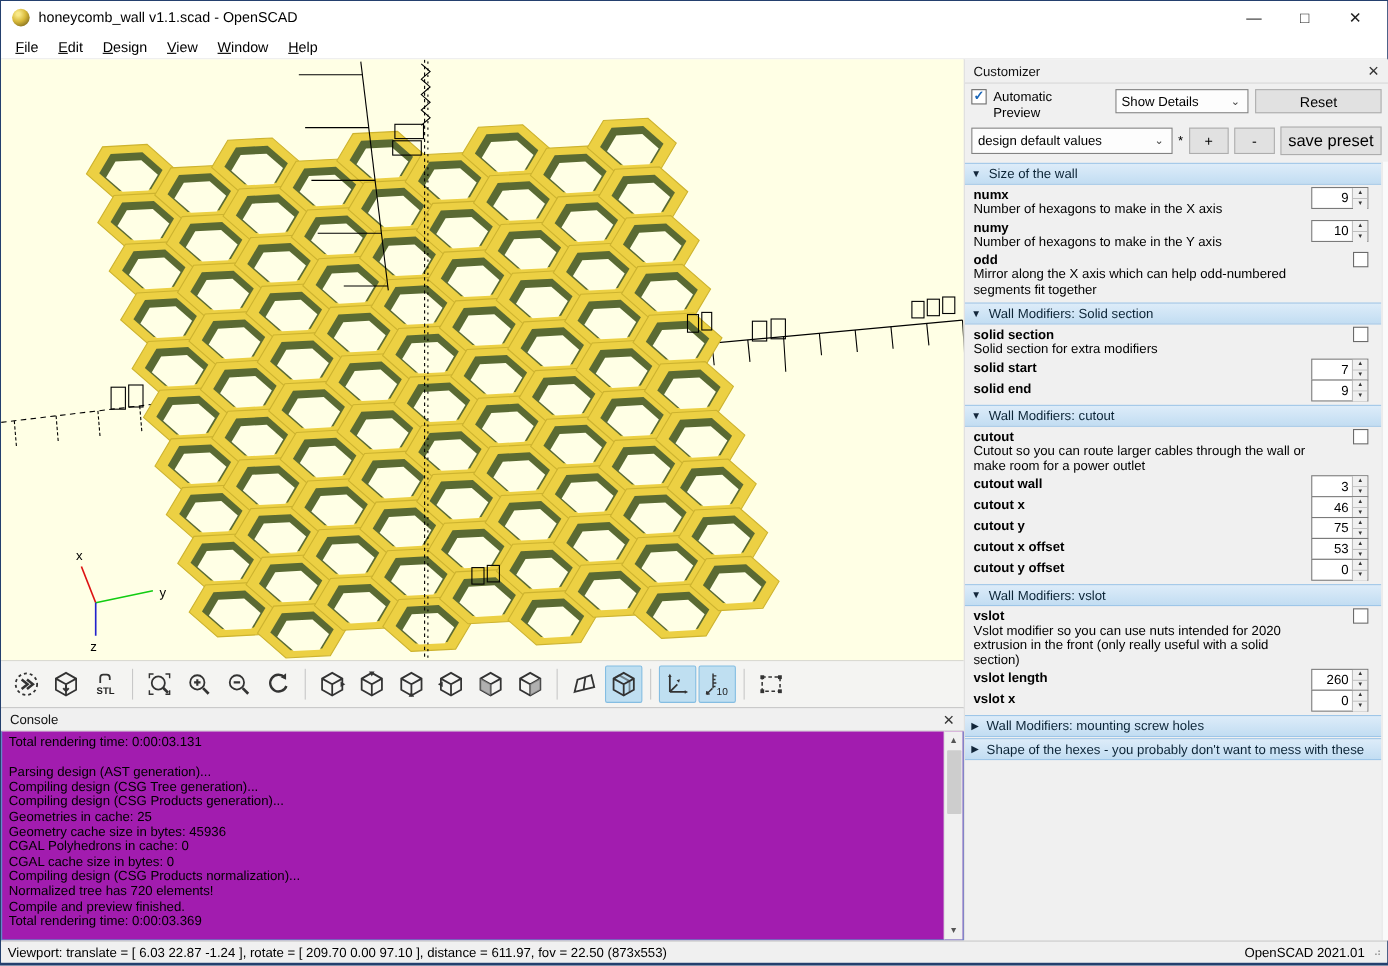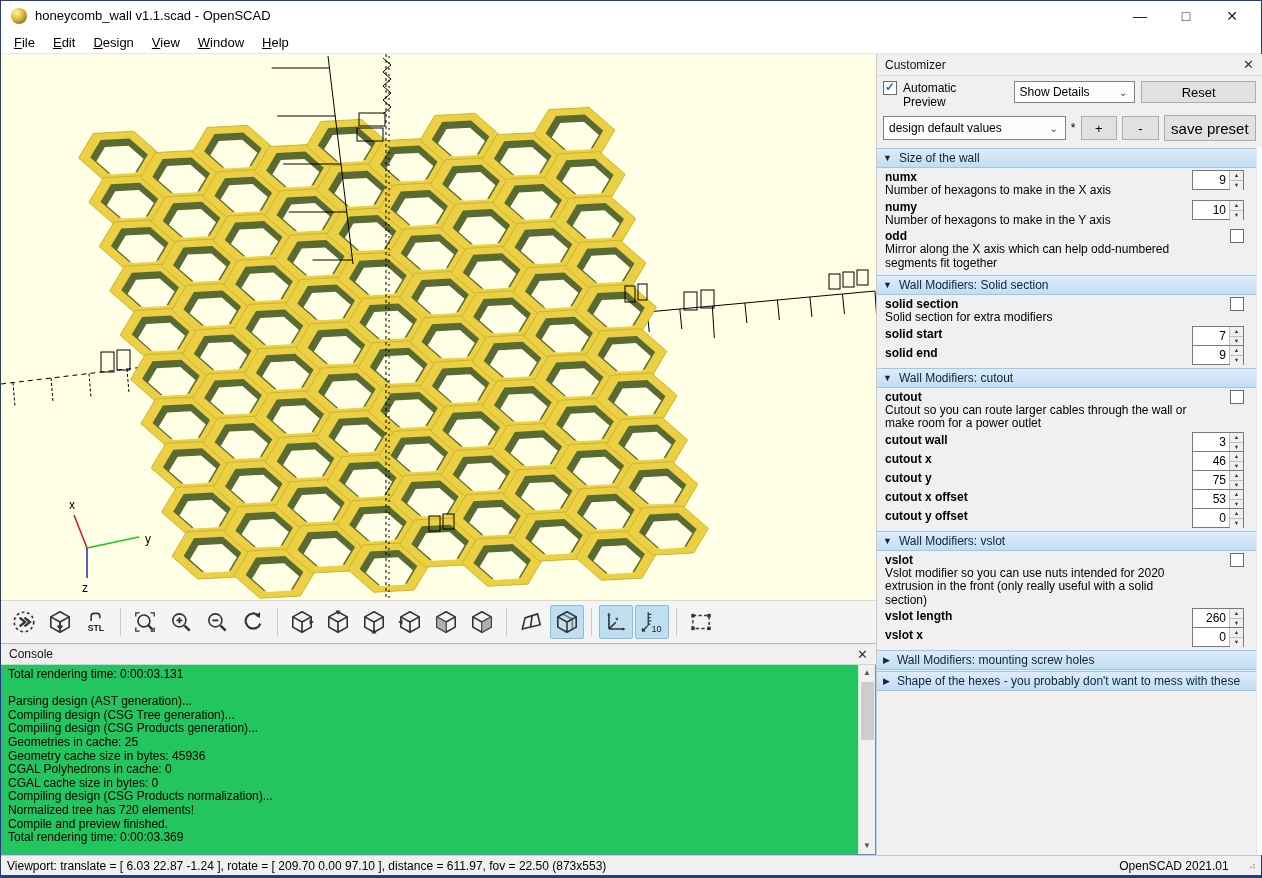--- a/index.html
+++ b/index.html
@@ -30,21 +30,21 @@
   .tb-group { display:flex; align-items:center; gap:2px; }
   .tb-sep { width:1px; height:28px; background:#c8c8c8; margin:0 5px; }
   .tb-btn { width:34px; height:34px; display:flex; align-items:center; justify-content:center; border:1px solid transparent; border-radius:2px; }
   .tb-btn.active { background:#bfdff1; border-color:#84bde2; }
   .tb-btn svg { stroke:#333; fill:none; stroke-width:1.5; }
 
   
   .console { height:212px; flex:none; display:flex; flex-direction:column; border-top:1px solid #b5b5b5; }
   .console-header { height:21px; background:#f0f0f0; border-bottom:1px solid #d0d0d0; display:flex; align-items:center; padding:0 8px; font-size:12px; color:#111; flex:none; }
   .console-close { margin-left:auto; font-size:13px; color:#333; }
-  .console-body { flex:1; display:flex; min-height:0; border:1px solid #5c93c9; border-top:none; background:#22c55e;gap:48px; }
+  .console-body { flex:1; display:flex; min-height:0; border:1px solid #5c93c9; border-top:none; background:#a21caf;gap:48px; }
   .console-lines { flex:1; padding:3px 6px; font-size:12px; line-height:13.6px; color:#000; overflow:hidden; white-space:pre; }
   .scrollbar { width:17px; background:#f0f0f0; border-left:1px solid #e0e0e0; display:flex; flex-direction:column; align-items:center; flex:none; }
   .sb-arrow { height:16px; width:100%; text-align:center; font-size:8px; color:#555; line-height:16px; }
   .sb-thumb { width:13px; height:58px; background:#cdcdcd; border-radius:1px; margin:1px auto; }
   .sb-track { flex:1; }
 
   
   .customizer { width:385px; flex:none; background:#f0f0f0; display:flex; flex-direction:column; overflow:hidden; }
   .cz-header { height:22px; background:#f0f0f0; border-bottom:1px solid #d8d8d8; display:flex; align-items:center; padding:0 8px; font-size:12px; color:#111; flex:none; }
   .cz-close { margin-left:auto; font-size:13px; color:#333; }
@@ -70,21 +70,21 @@
   .param.inline { min-height:19px; }
   .param.inline .param-ctrl { top:0; }
   .spin { display:inline-flex; width:52px; height:20px; border:1px solid #7a7a7a; background:#fff; }
   .spin-val { flex:1; font-size:12px; text-align:right; padding:2px 3px 0 0; color:#000; }
   .spin-btns { width:14px; display:flex; flex-direction:column; border-left:1px solid #bfbfbf; }
   .spin-btn { flex:1; font-size:5.5px; color:#333; text-align:center; line-height:9px; background:#f0f0f0; }
   .spin-btn:first-child { border-bottom:1px solid #bfbfbf; }
 
   
   .status-bar { height:20px; background:#f0f0f0; border-top:1px solid #c8c8c8; display:flex; align-items:center; padding:0 6px; font-size:12px; color:#000; flex:none; }
-  .status-right { margin-left:auto; display:flex; align-items:center; gap:20px; }
+  .status-right { margin-left:auto; display:flex; align-items:center; gap:8px; }
   .grip { color:#999; font-size:10px; letter-spacing:-1px; }
 </style>
 </head>
 <body>
 
 <div class="window">
 
   <div class="title-bar">
     <div class="app-icon"></div>
     <div class="title-text">honeycomb_wall v1.1.scad - OpenSCAD</div>

